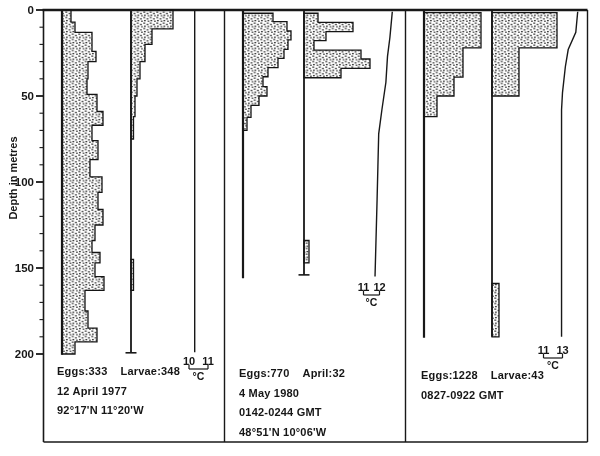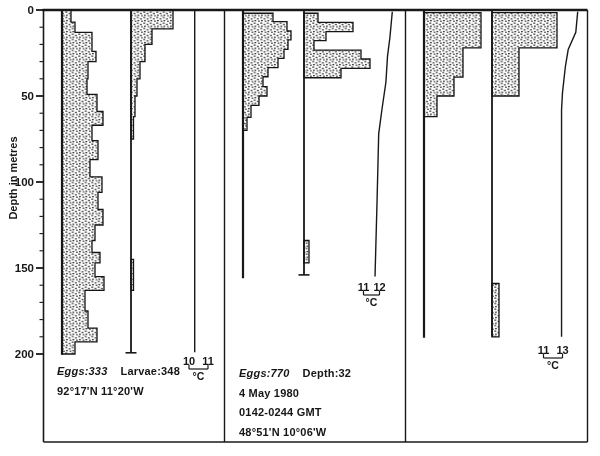--- a/index.html
+++ b/index.html
@@ -1,21 +1,21 @@
 <!DOCTYPE html>
 <html><head>
 <meta charset="utf-8">
 <style>
   html,body{margin:0;padding:0;background:#ffffff;}
   #stage{position:relative;width:600px;height:456px;background:#ffffff;overflow:hidden;
          font-family:"Liberation Sans",sans-serif;}
   #fig{position:absolute;left:0;top:0;}
   .caption{position:absolute;font-size:11px;font-weight:bold;letter-spacing:.2px;
            color:#161616;line-height:19.5px;white-space:nowrap;}
-  .counts span.first{margin-right:13px;font-style:italic;}
+  .counts span.first{margin-right:13px;}
   #depth-title{position:absolute;left:-37px;top:172px;width:100px;text-align:center;
                transform:rotate(-90deg);font-size:11px;font-weight:bold;color:#161616;}
 </style>
 </head>
 <body>
 
 <div id="stage">
   <svg id="fig" width="600" height="456" viewBox="0 0 600 456">
       <defs>
         <pattern id="stip" width="6.5" height="5.5" patternUnits="userSpaceOnUse">
@@ -96,27 +96,32 @@
       <text x="562.5" y="354" font-size="11" text-anchor="middle" font-family="&quot;Liberation Sans&quot;, sans-serif" font-weight="bold" fill="#161616">13</text>
       <text x="553" y="369" font-size="10.5" text-anchor="middle" font-family="&quot;Liberation Sans&quot;, sans-serif" font-weight="bold" fill="#161616">°C</text>
     </svg>
 
   <div id="depth-title">Depth in metres</div>
 
   <div class="caption" style="left:57px;top:362px">
     <div class="counts">
       <span class="first">Eggs:333</span><span>Larvae:348</span>
     </div>
+    <div>12 April 1977</div>
     <div>92°17'N 11°20'W</div>
   </div>
 
   <div class="caption" style="left:239px;top:364px">
     <div class="counts">
-      <span class="first">Eggs:770</span><span>Depth:32</span>
+      <span class="first">Eggs:770</span><span>April:32</span>
     </div>
     <div>4 May 1980</div>
     <div>0142-0244 GMT</div>
     <div>48°51'N 10°06'W</div>
   </div>
 
   <div class="caption" style="left:421px;top:366px">
+    <div class="counts">
+      <span class="first">Eggs:1228</span><span>Larvae:43</span>
+    </div>
+    <div>0827-0922 GMT</div>
   </div>
 </div>
 
 </body></html>

